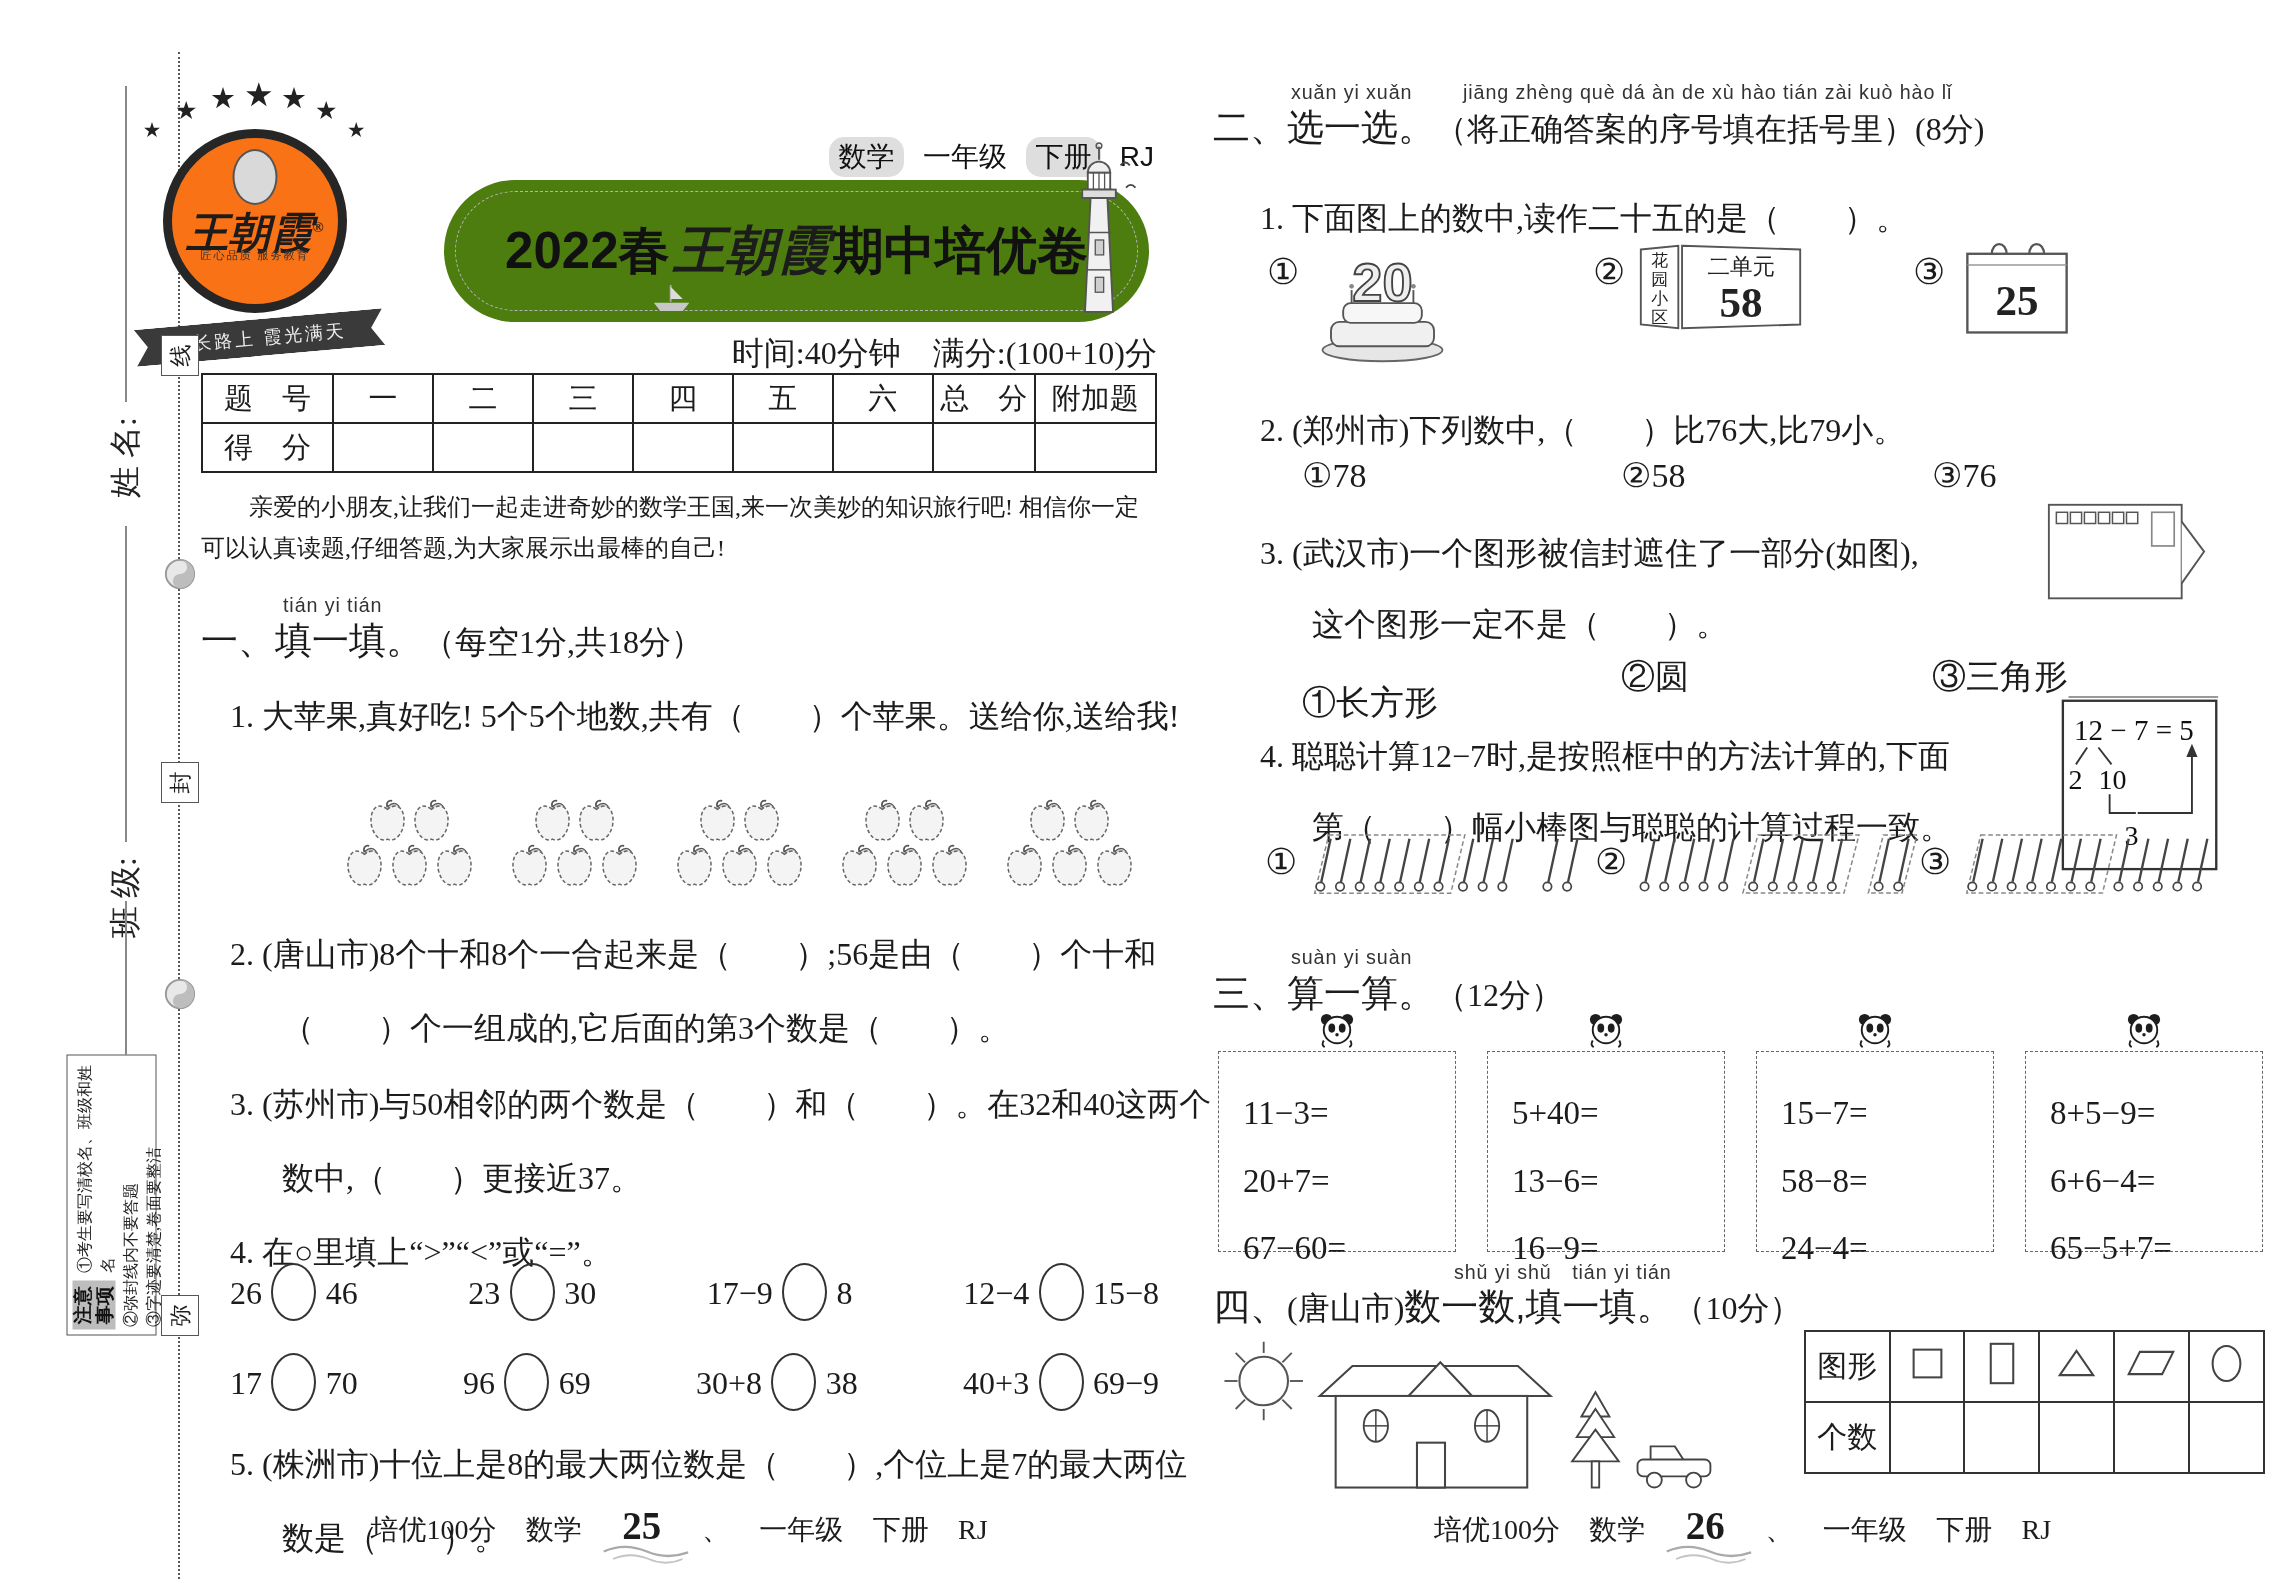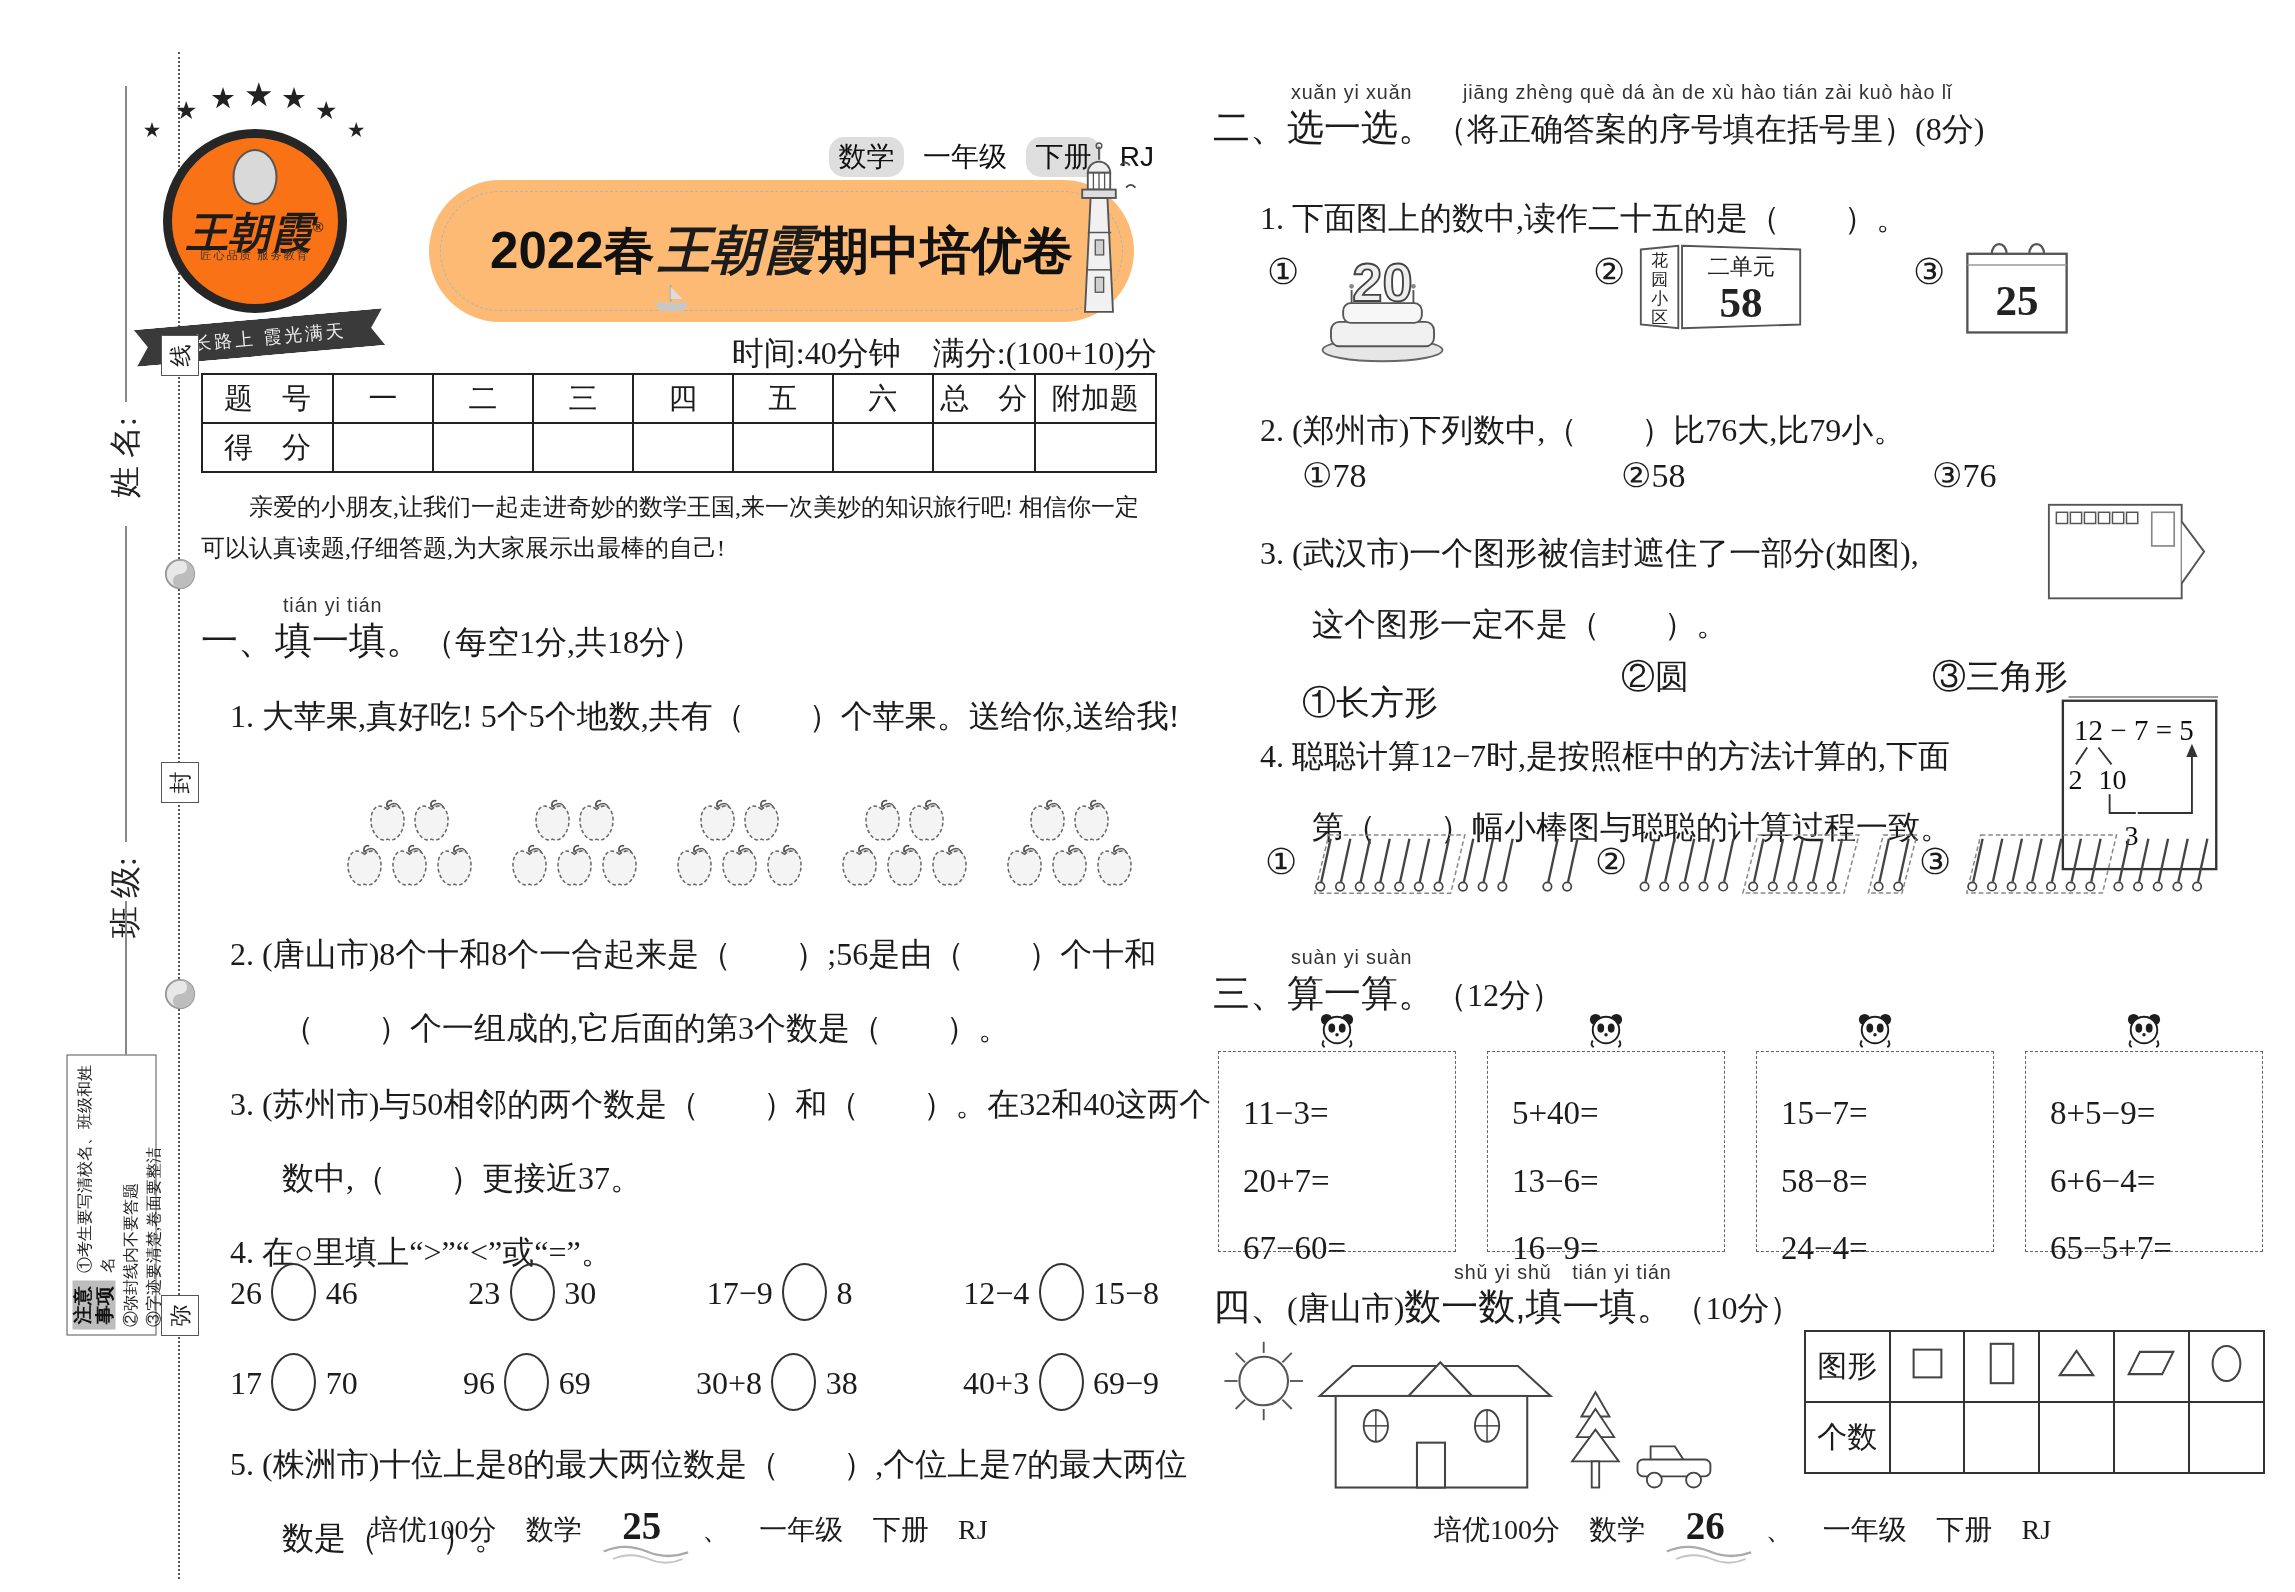--- a/index.html
+++ b/index.html
@@ -33,21 +33,21 @@
   .logo-portrait{position:absolute;left:50%;top:11.2px;transform:translateX(-50%);width:41px;height:52px;
                  background:#d9d9d9;border:2.8px solid #555;border-radius:50%;}
   .logo-brand{position:absolute;left:0;right:0;top:67px;font-size:42px;font-weight:700;font-style:italic;}
   .logo-reg{font-size:15px;vertical-align:super;}
   .logo-sub{position:absolute;left:0;right:0;top:110px;font-size:11.2px;letter-spacing:1.9px;color:#333;}
   .logo-ribbon{position:absolute;left:-3.7px;top:242px;width:249px;height:37px;background:#3a3a3a;color:#eee;
                display:flex;align-items:center;justify-content:center;font-size:18px;letter-spacing:2.8px;
                font-family:"Liberation Sans",sans-serif;transform:rotate(-5deg);
                clip-path:polygon(0 0,100% 0,95% 50%,100% 100%,0 100%,5% 50%);}
   
-  .banner{position:absolute;left:429px;top:180px;width:705px;height:142px;background:#fdba74;border-radius:71px;}
+  .banner{position:absolute;left:444px;top:180px;width:705px;height:142px;background:#4d7c0f;border-radius:71px;}
   .banner-inner{position:absolute;inset:11.2px;border:1.9px dashed #b3b3b3;border-radius:60px;
                 display:flex;align-items:center;justify-content:center;gap:3.7px;}
   .title-part{font-size:51px;font-family:"Liberation Sans","DejaVu Sans",sans-serif;font-weight:700;color:#111;}
   .title-brand{font-size:52px;font-family:"DejaVu Serif",serif;font-style:italic;font-weight:600;}
   .meta{position:absolute;left:768px;top:137px;width:386px;display:flex;justify-content:flex-end;gap:19px;
         font-size:28px;font-family:"Liberation Sans",sans-serif;color:#111;align-items:center;}
   .pill{background:#dedede;border-radius:15px;padding:0.9px 9.4px;}
   
   .time-line{position:absolute;left:201px;top:332px;width:956px;text-align:right;font-size:32px;}
   table.score{position:absolute;left:201px;top:373px;width:956px;border-collapse:collapse;}

